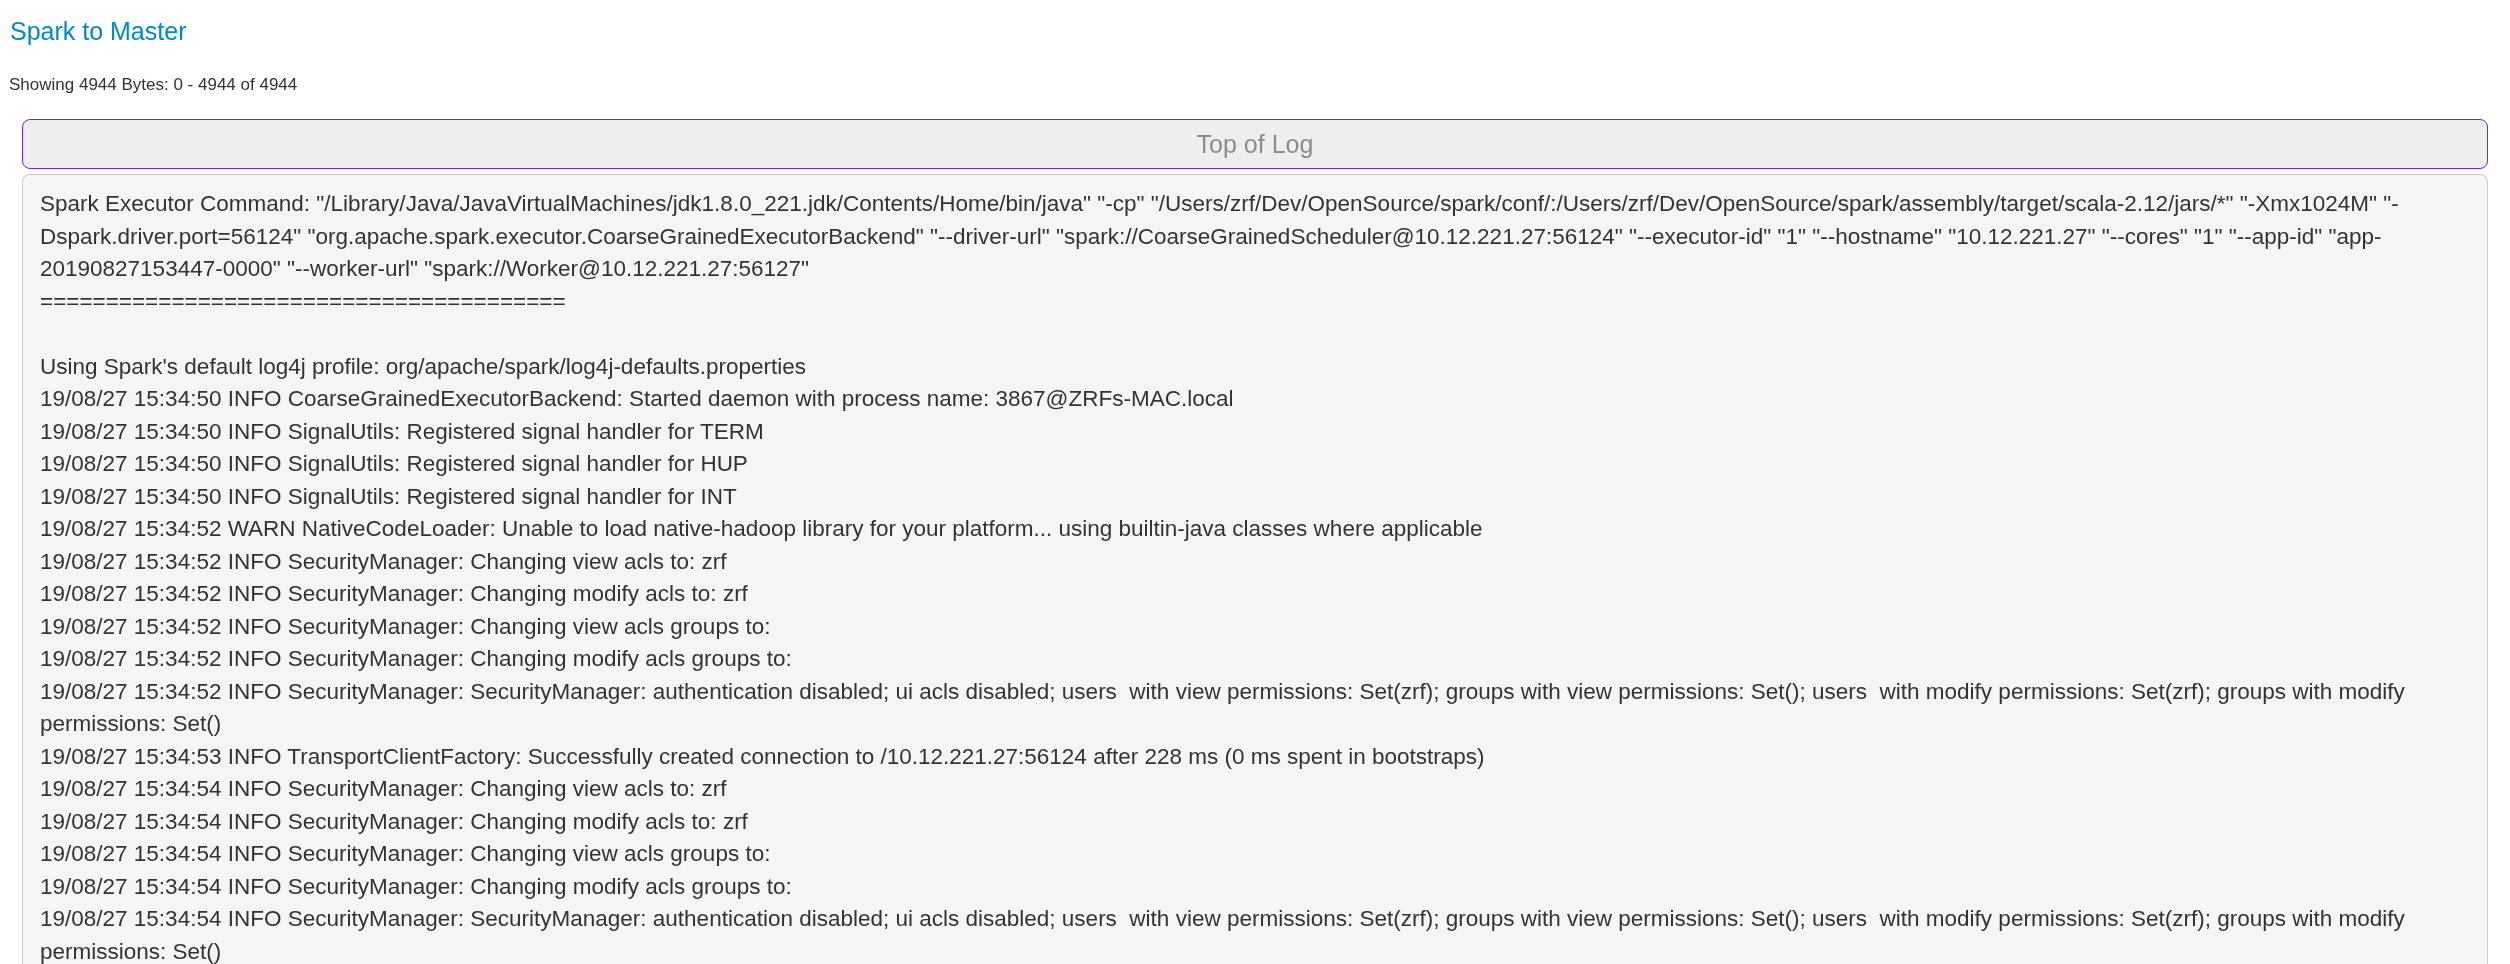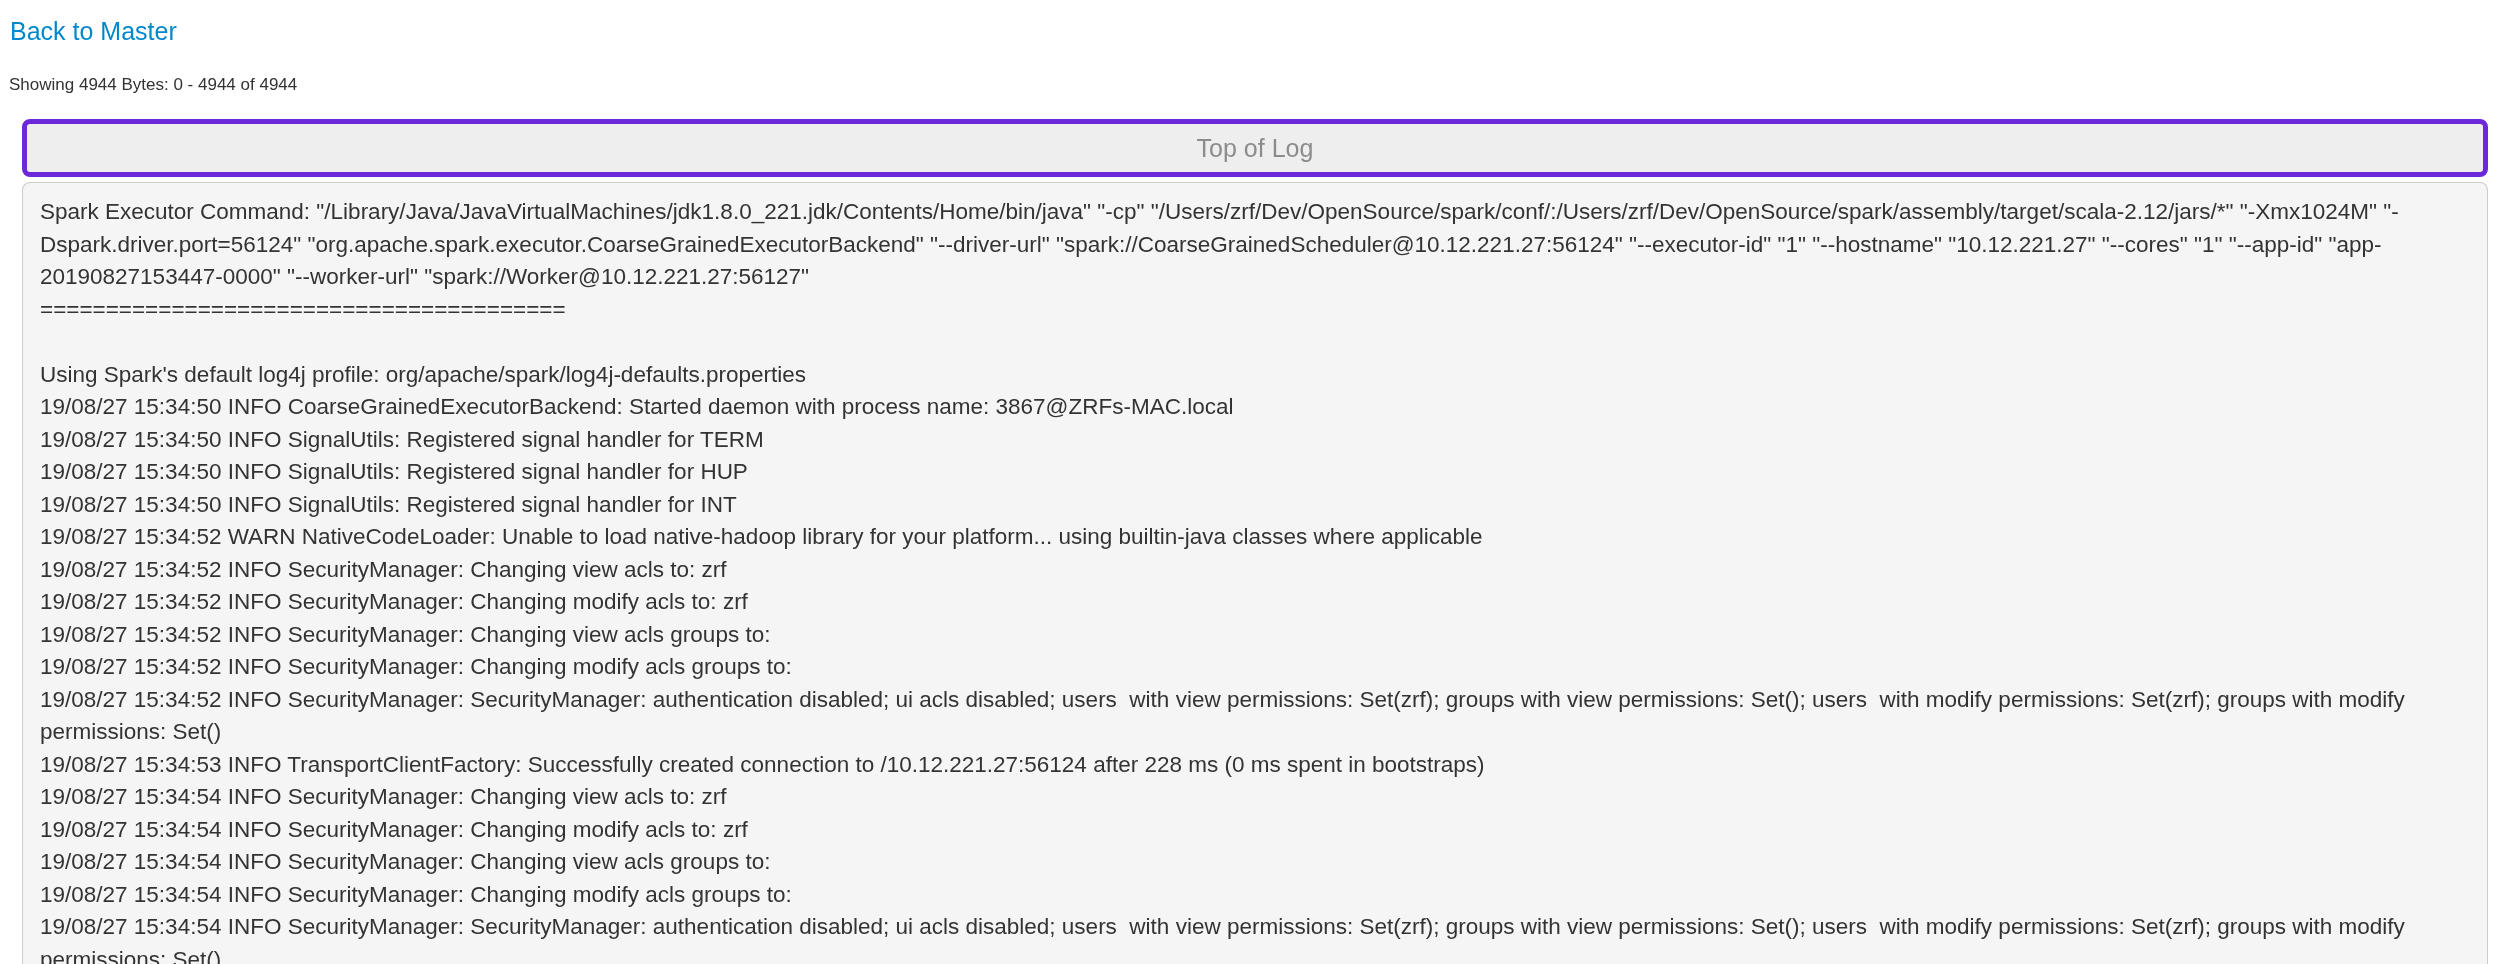--- a/index.html
+++ b/index.html
@@ -31,21 +31,21 @@
   .byte-info {
     margin: 24px 0 0 9px;
     font-size: 17px;
     line-height: 30px;
     color: #333333;
   }
   .log-header-bar {
     margin: 19px 22px 5px 22px;
     height: 48px;
     background: #eeeeee;
-    border: 5px solid #6d28d9;
+    border: 1px solid #6d28d9;
     border-radius: 8px;
     display: flex;
     align-items: center;
     justify-content: center;
   }
   .log-header-label {
     font-size: 25px;
     color: #8c8c8c;
   }
   .log-box {
@@ -65,21 +65,21 @@
     color: #333333;
     white-space: pre-wrap;
     word-break: break-word;
   }
 </style>
 </head>
 <body>
 
 <div class="page">
 
-  <a class="back-link" href="#">Back to Master</a>
+  <a class="back-link" href="#">Spark to Master</a>
 
   <div class="byte-info">Showing 4944 Bytes: 0 - 4944 of 4944</div>
 
   <div class="log-header-bar">
     <span class="log-header-label">Top of Log</span>
   </div>
 
   <div class="log-box">
     <div class="log-text">Spark Executor Command: "/Library/Java/JavaVirtualMachines/jdk1.8.0_221.jdk/Contents/Home/bin/java" "-cp" "/Users/zrf/Dev/OpenSource/spark/conf/:/Users/zrf/Dev/OpenSource/spark/assembly/target/scala-2.12/jars/*" "-Xmx1024M" "-Dspark.driver.port=56124" "org.apache.spark.executor.CoarseGrainedExecutorBackend" "--driver-url" "spark://CoarseGrainedScheduler@10.12.221.27:56124" "--executor-id" "1" "--hostname" "10.12.221.27" "--cores" "1" "--app-id" "app-20190827153447-0000" "--worker-url" "spark://Worker@10.12.221.27:56127"
 ========================================

